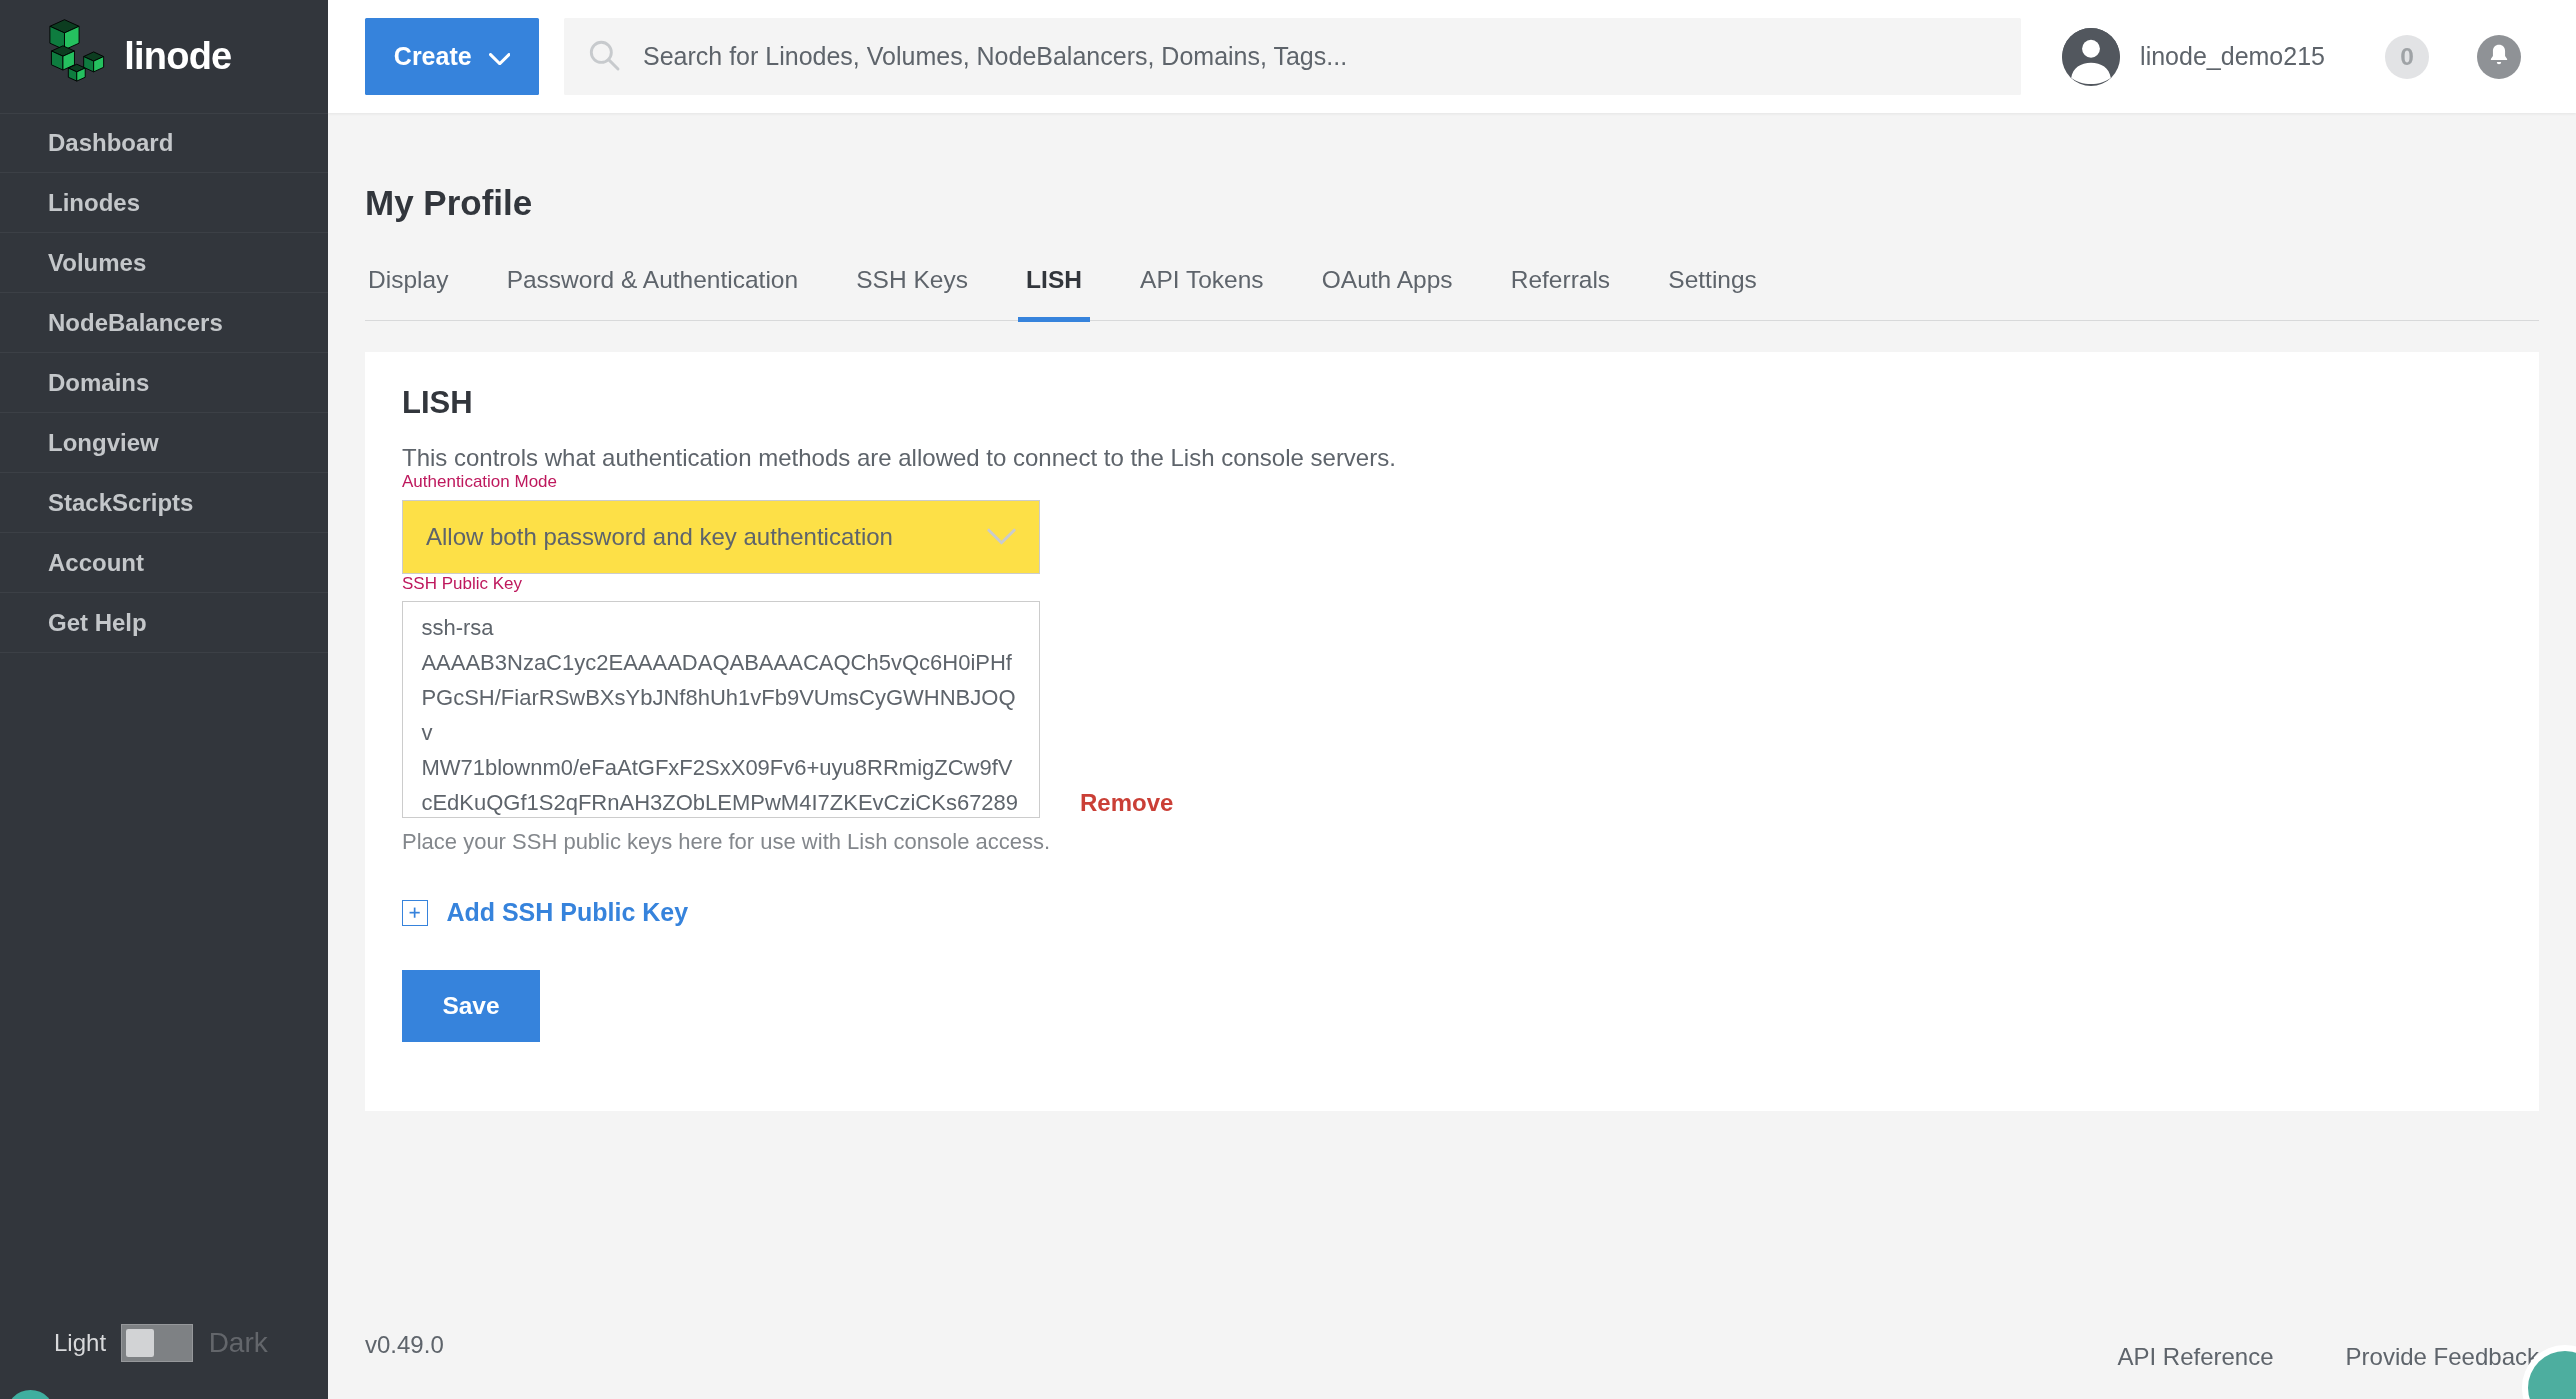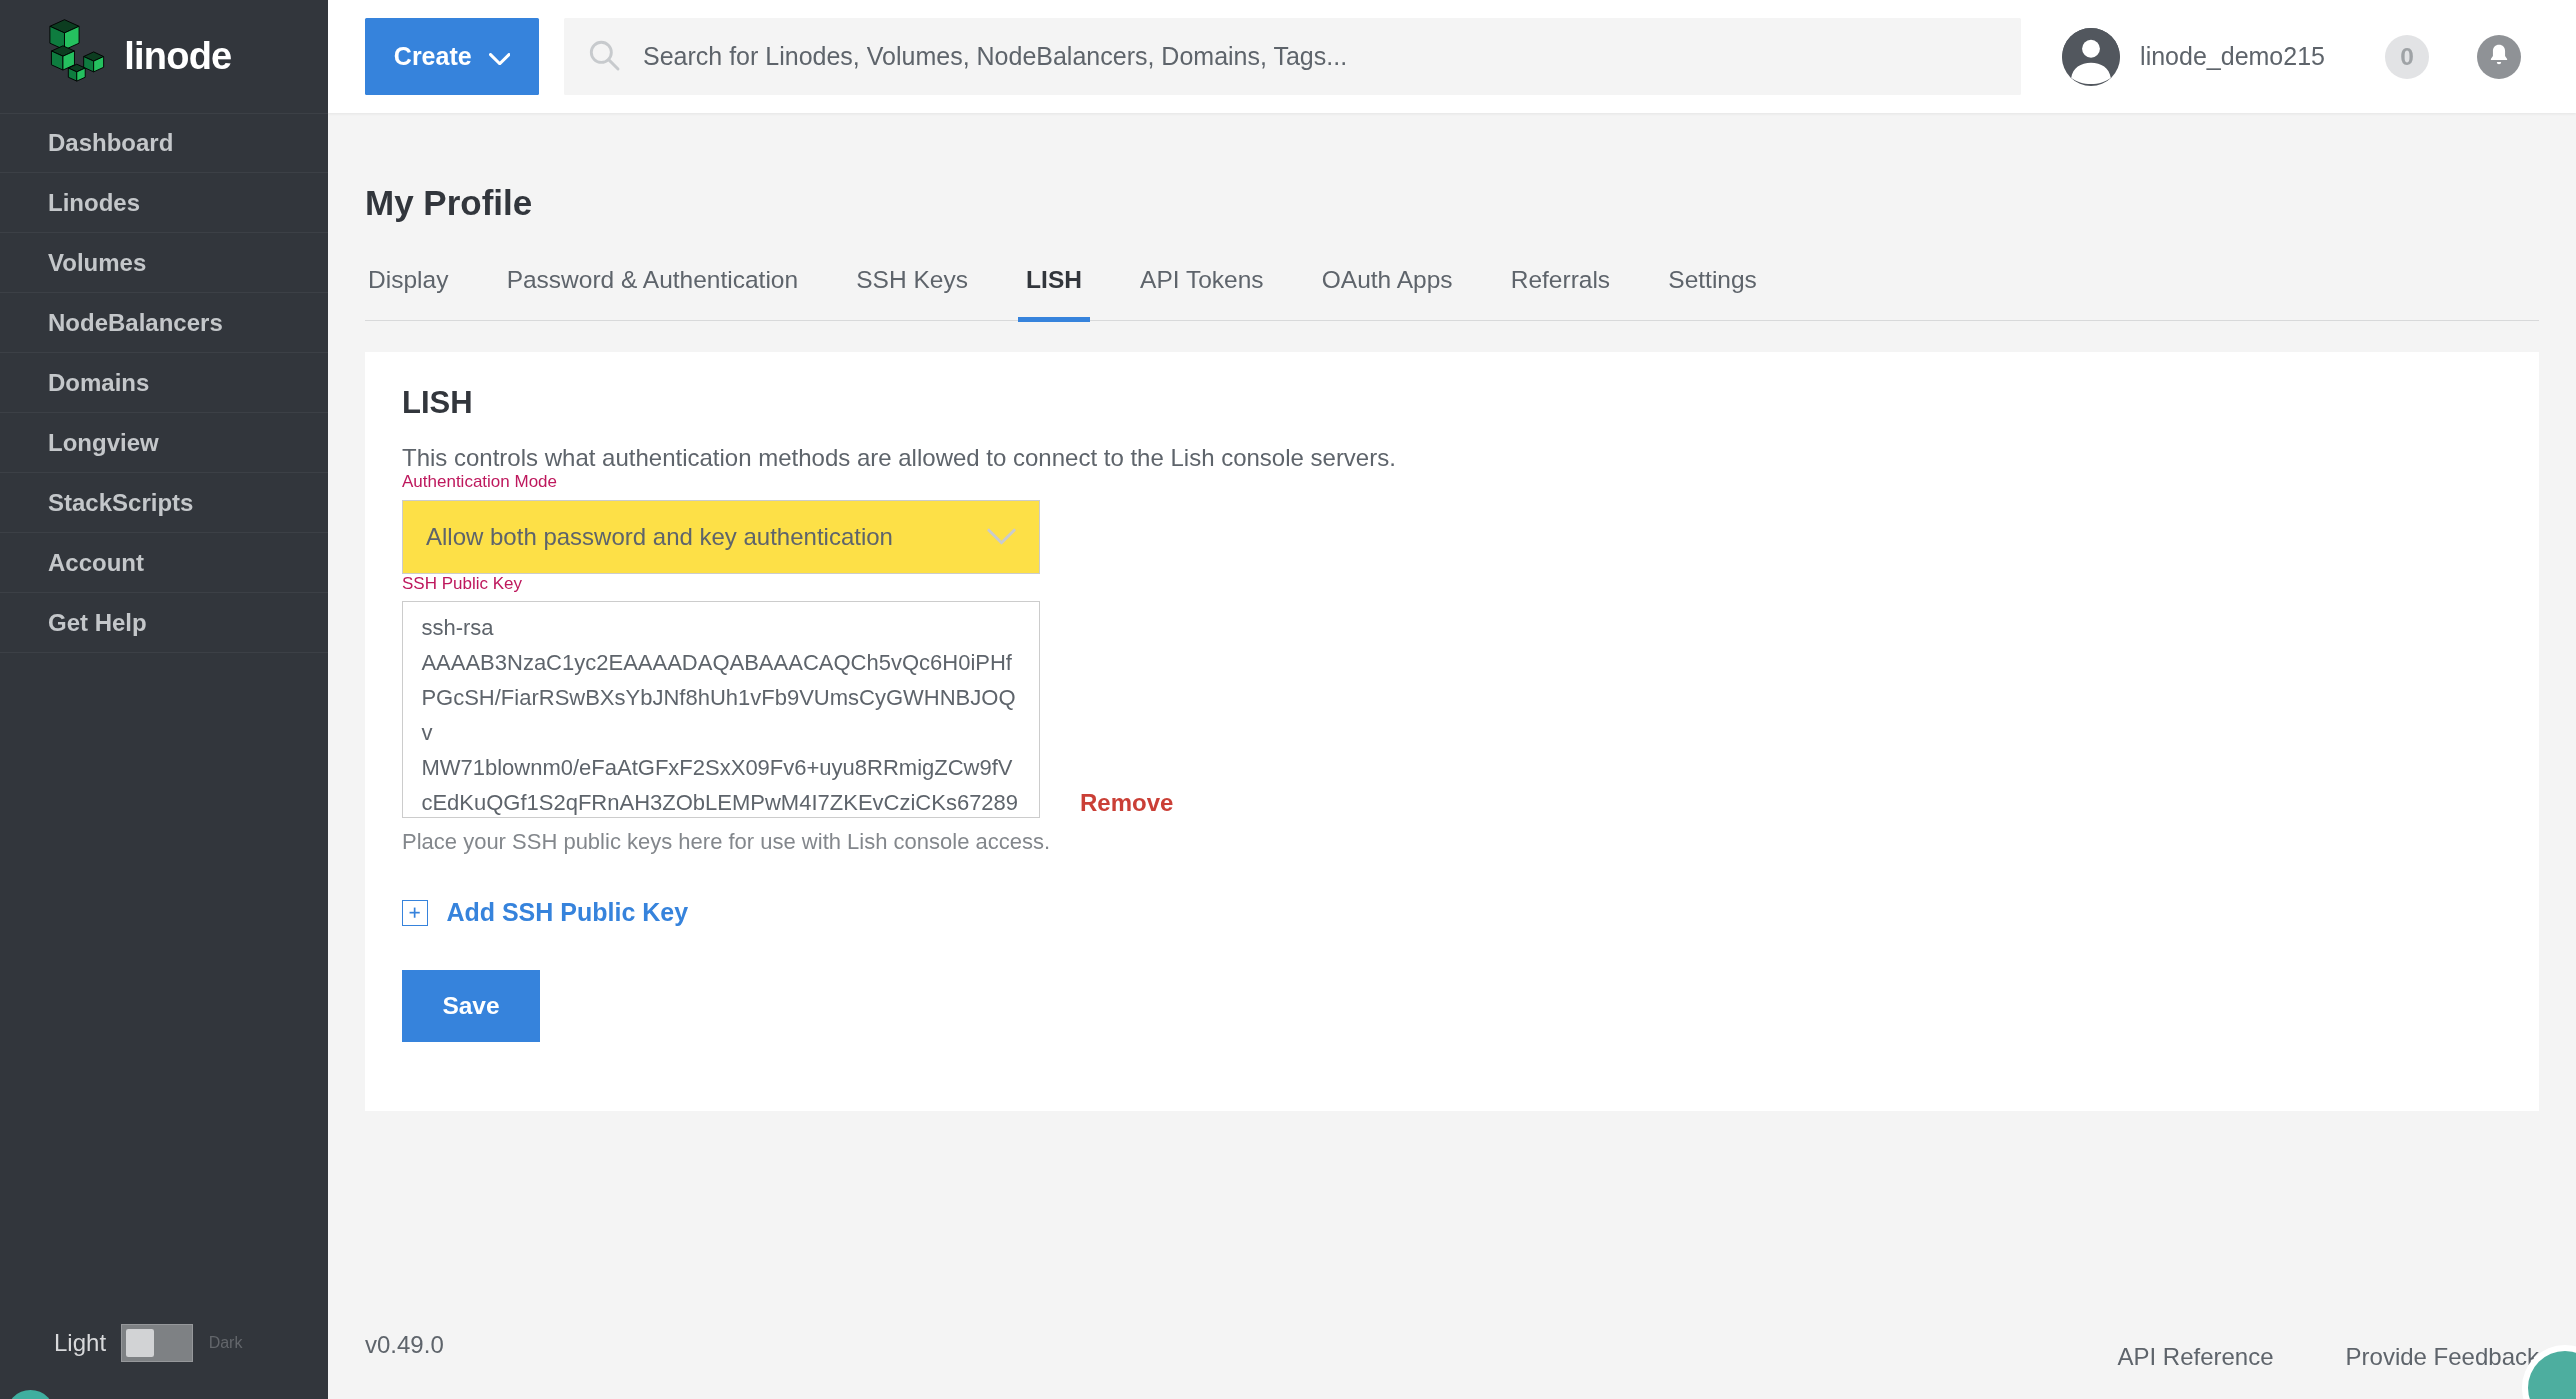--- a/index.html
+++ b/index.html
@@ -11,21 +11,21 @@
              background:#32363c; display:flex; flex-direction:column; z-index:5; }
   .logo-row { height:113px; display:flex; align-items:center; padding-left:43px; }
   .logo-text { color:#ffffff; font-size:38px; font-weight:700; margin-left:15.3px; letter-spacing:-0.8px; }
   .nav { display:flex; flex-direction:column; }
   .nav-item { height:60px; display:flex; align-items:center; padding-left:48px;
               font-size:24px; font-weight:600; color:#c4c7ca; cursor:pointer;
               border-bottom:0.8px solid #3c4046; }
   .nav-item:first-child { border-top:0.8px solid #3c4046; }
   .sidebar-footer { margin-top:auto; height:115px; display:flex; align-items:center; padding-left:54px; }
   .theme-light { color:#d8d9db; font-size:24px; }
-  .theme-dark  { color:#63666b; font-size:16px; }
+  .theme-dark  { color:#63666b; font-size:28px; }
   .toggle { width:72px; height:38px; background:#7e8184; border:1.5px solid #96989b;
             margin:0 15.3px; display:flex; align-items:center; cursor:pointer; }
   .knob { width:28px; height:28px; background:#d2d3d5; border-radius:2.3px; margin-left:3.8px; }
 
   
   .topbar { margin-left:328px; height:113px; background:#ffffff; display:flex; align-items:center;
             box-shadow:0 1.5px 2.3px rgba(0,0,0,0.05); position:relative; z-index:4; }
   .create-btn { margin-left:37px; width:174px; height:77px; background:#3683dc; color:#fff;
                 border:none; border-radius:1.5px; font-size:25px; font-weight:600;
                 display:flex; align-items:center; justify-content:center; gap:17px; cursor:pointer;

